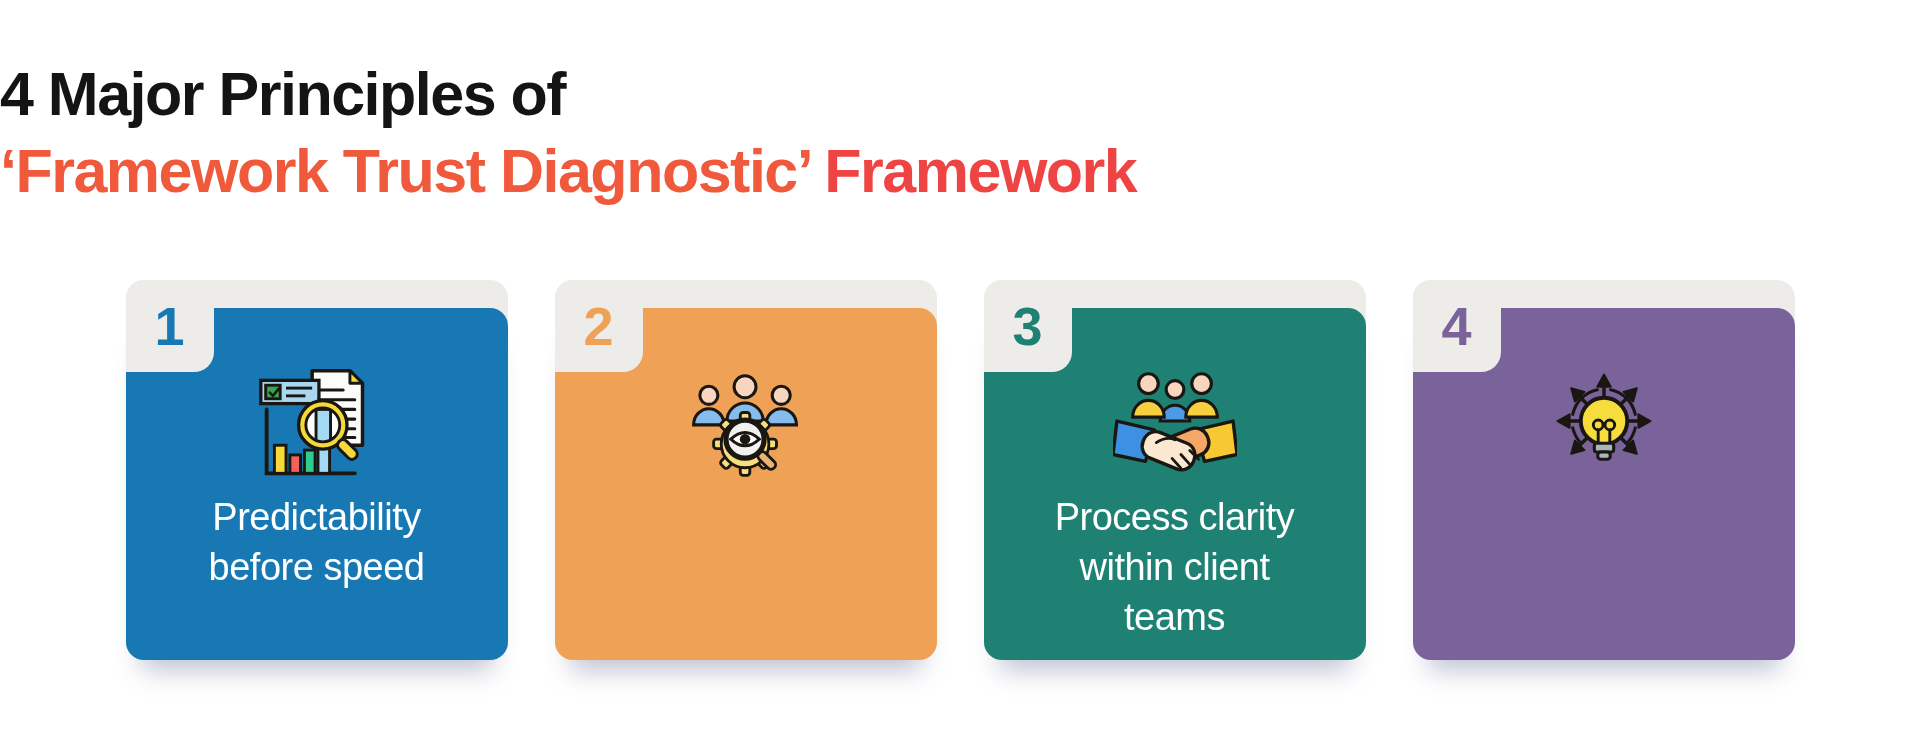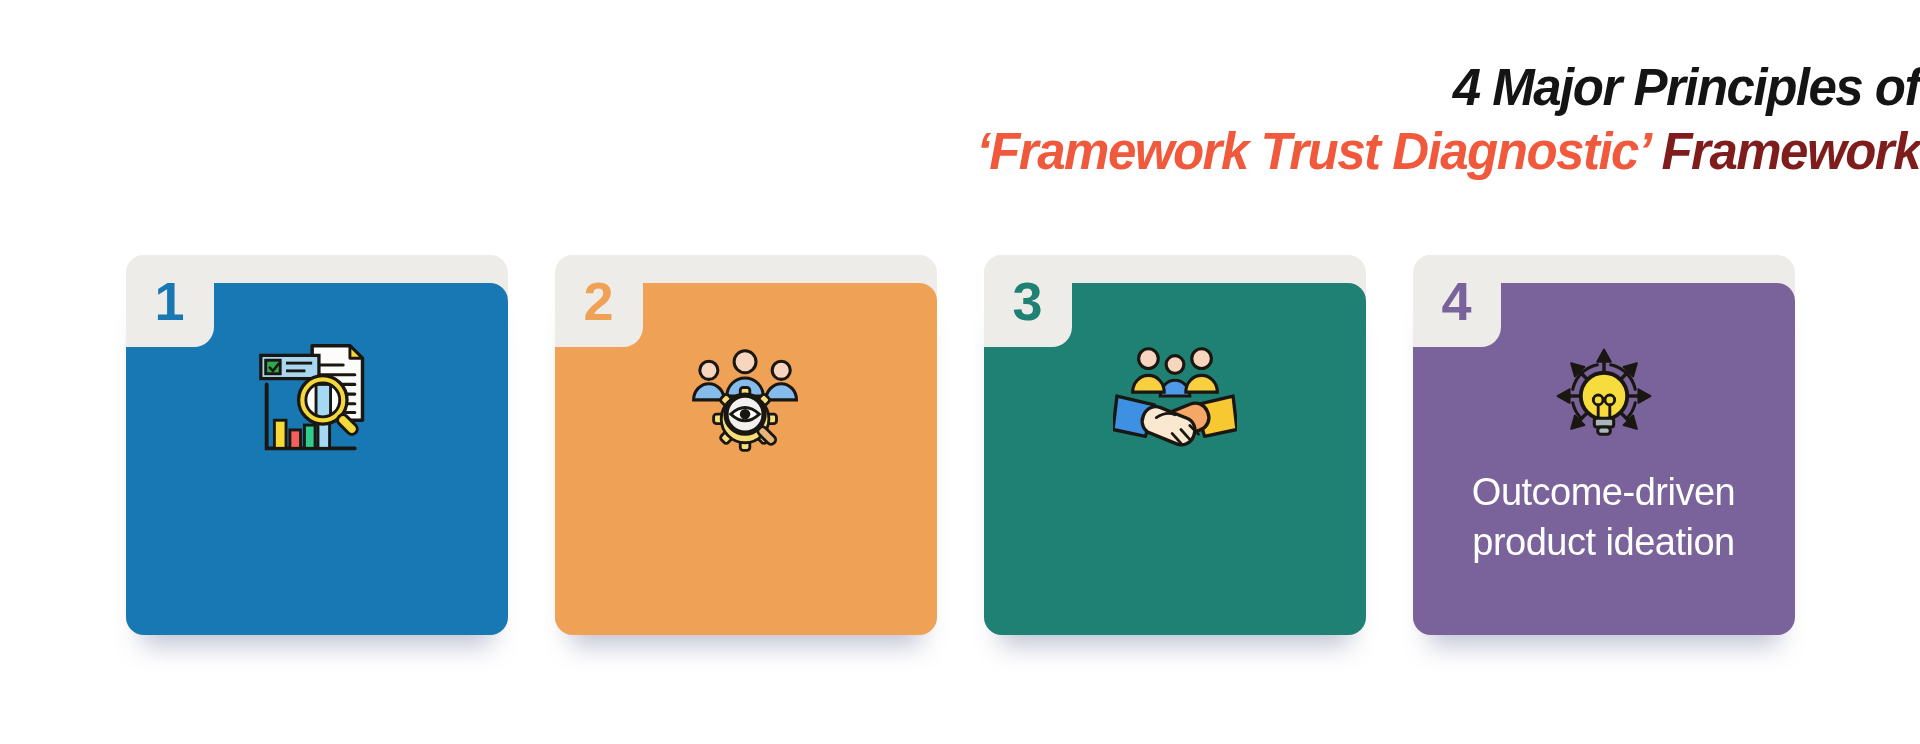--- a/index.html
+++ b/index.html
@@ -2,22 +2,22 @@
 <html><head>
 <meta charset="utf-8">
 <style>
   html,body{margin:0;padding:0;}
   body{
     width:1920px;height:744px;background:#FFFFFF;overflow:hidden;
     font-family:"Liberation Sans","DejaVu Sans",sans-serif;
     -webkit-font-smoothing:antialiased;
   }
   .title{
-    text-align:right;margin-top:56px;font-weight:800;font-size:51px;
-    line-height:1.26;letter-spacing:-1.5px;color:#141414;font-style:italic;
+    text-align:left;margin-top:56px;font-weight:800;font-size:61px;
+    line-height:1.26;letter-spacing:-1.5px;color:#141414;
   }
   .title .t-line{white-space:nowrap;}
   .cards{
     display:flex;justify-content:center;gap:47px;margin-top:70px;
   }
   .card{position:relative;width:382px;height:380px;flex:0 0 auto;}
   .card-gray{position:absolute;inset:0;border-radius:18px;background:#EDECE9;}
   .card-body{
     position:absolute;left:0;right:0;top:28px;bottom:0;border-radius:18px;
     box-shadow:0 26px 26px -16px rgba(110,118,155,0.45);
@@ -35,21 +35,21 @@
   .card-label{
     margin-top:8px;font-size:38px;line-height:1.32;text-align:center;
     white-space:pre-line;letter-spacing:-0.5px;color:#FFFFFF;font-weight:400;
   }
 </style>
 </head>
 <body style="background: rgb(255, 255, 255);">
 
 <div class="title">
   <div class="t-line" style="color: rgb(20, 20, 20);">4 Major Principles of</div>
-  <div class="t-line"><span style="color: rgb(240, 89, 59);">‘Framework Trust Diagnostic’</span><span style="color: #7f1d1d;"> Framework</span></div>
+  <div class="t-line"><span style="color: rgb(240, 89, 59);">‘Framework Trust Diagnostic’</span><span style="color: #ef4444;"> Framework</span></div>
 </div>
 
 <div class="cards">
 
   <div class="card">
     <div class="card-gray" style="background: rgb(237, 236, 233);"></div>
     <div class="card-body" style="background: rgb(24, 120, 180);"></div>
     <div class="card-content">
       <div class="icon-wrap">
         <svg width="128" height="122" viewBox="0 0 130 126">
@@ -83,20 +83,22 @@
             <rect x="64" y="50" width="15" height="38" fill="#A3D9F2" stroke="#1A1712" stroke-width="3"></rect>
           </g>
           <circle cx="71" cy="66" r="21.5" fill="none" stroke="#F5D939" stroke-width="6"></circle>
           <circle cx="71" cy="66" r="25" fill="none" stroke="#1A1712" stroke-width="3.4"></circle>
           <circle cx="71" cy="66" r="17.5" fill="none" stroke="#1A1712" stroke-width="3"></circle>
           <g transform="rotate(-45 71 66)">
             <rect x="65.5" y="90" width="11" height="24" rx="5.5" fill="#F5D939" stroke="#1A1712" stroke-width="3.2"></rect>
           </g>
         </svg>
       </div>
+      <div class="card-label" style="color: rgb(255, 255, 255);">Predictability
+before speed</div>
     </div>
     <div class="card-tab" style="background: rgb(237, 236, 233);">
       <span class="card-num" style="color: rgb(24, 120, 180);">1</span>
     </div>
   </div>
 
   <div class="card">
     <div class="card-gray" style="background: rgb(237, 236, 233);"></div>
     <div class="card-body" style="background: rgb(239, 161, 86);"></div>
     <div class="card-content">
@@ -158,20 +160,23 @@
             <rect x="29" y="78" width="55" height="28" rx="13" fill="#FBE8D0" stroke="#1A1712" stroke-width="3.4"></rect>
           </g>
           <g stroke="#1A1712" stroke-width="2.8" stroke-linecap="round" fill="none">
             <line x1="60" y1="100" x2="69" y2="110"></line>
             <line x1="69" y1="96" x2="78" y2="106"></line>
             <line x1="78" y1="92" x2="87" y2="101"></line>
             <path d="M44 84 q10 -7 19 -3"></path>
           </g>
         </svg>
       </div>
+      <div class="card-label" style="color: rgb(255, 255, 255);">Process clarity
+within client
+teams</div>
     </div>
     <div class="card-tab" style="background: rgb(237, 236, 233);">
       <span class="card-num" style="color: rgb(31, 129, 115);">3</span>
     </div>
   </div>
 
   <div class="card">
     <div class="card-gray" style="background: rgb(237, 236, 233);"></div>
     <div class="card-body" style="background: rgb(122, 99, 155);"></div>
     <div class="card-content">
@@ -217,21 +222,19 @@
           <g fill="none" stroke="#1A1712" stroke-width="3">
             <circle cx="59" cy="66" r="5"></circle>
             <circle cx="71" cy="66" r="5"></circle>
             <line x1="59" y1="71" x2="59" y2="85"></line>
             <line x1="71" y1="71" x2="71" y2="85"></line>
           </g>
           <rect x="55" y="85" width="20" height="9" rx="2.5" fill="#A9B6BA" stroke="#1A1712" stroke-width="3.2"></rect>
           <rect x="58.5" y="94" width="13" height="7.5" rx="3.5" fill="#A9B6BA" stroke="#1A1712" stroke-width="3.2"></rect>
         </svg>
       </div>
-      <div class="card-label" style="color: rgb(255, 255, 255);">Outcome-driven
-product ideation</div>
     </div>
     <div class="card-tab" style="background: rgb(237, 236, 233);">
       <span class="card-num" style="color: rgb(122, 99, 155);">4</span>
     </div>
   </div>
 
 </div>
 
 </body></html>

